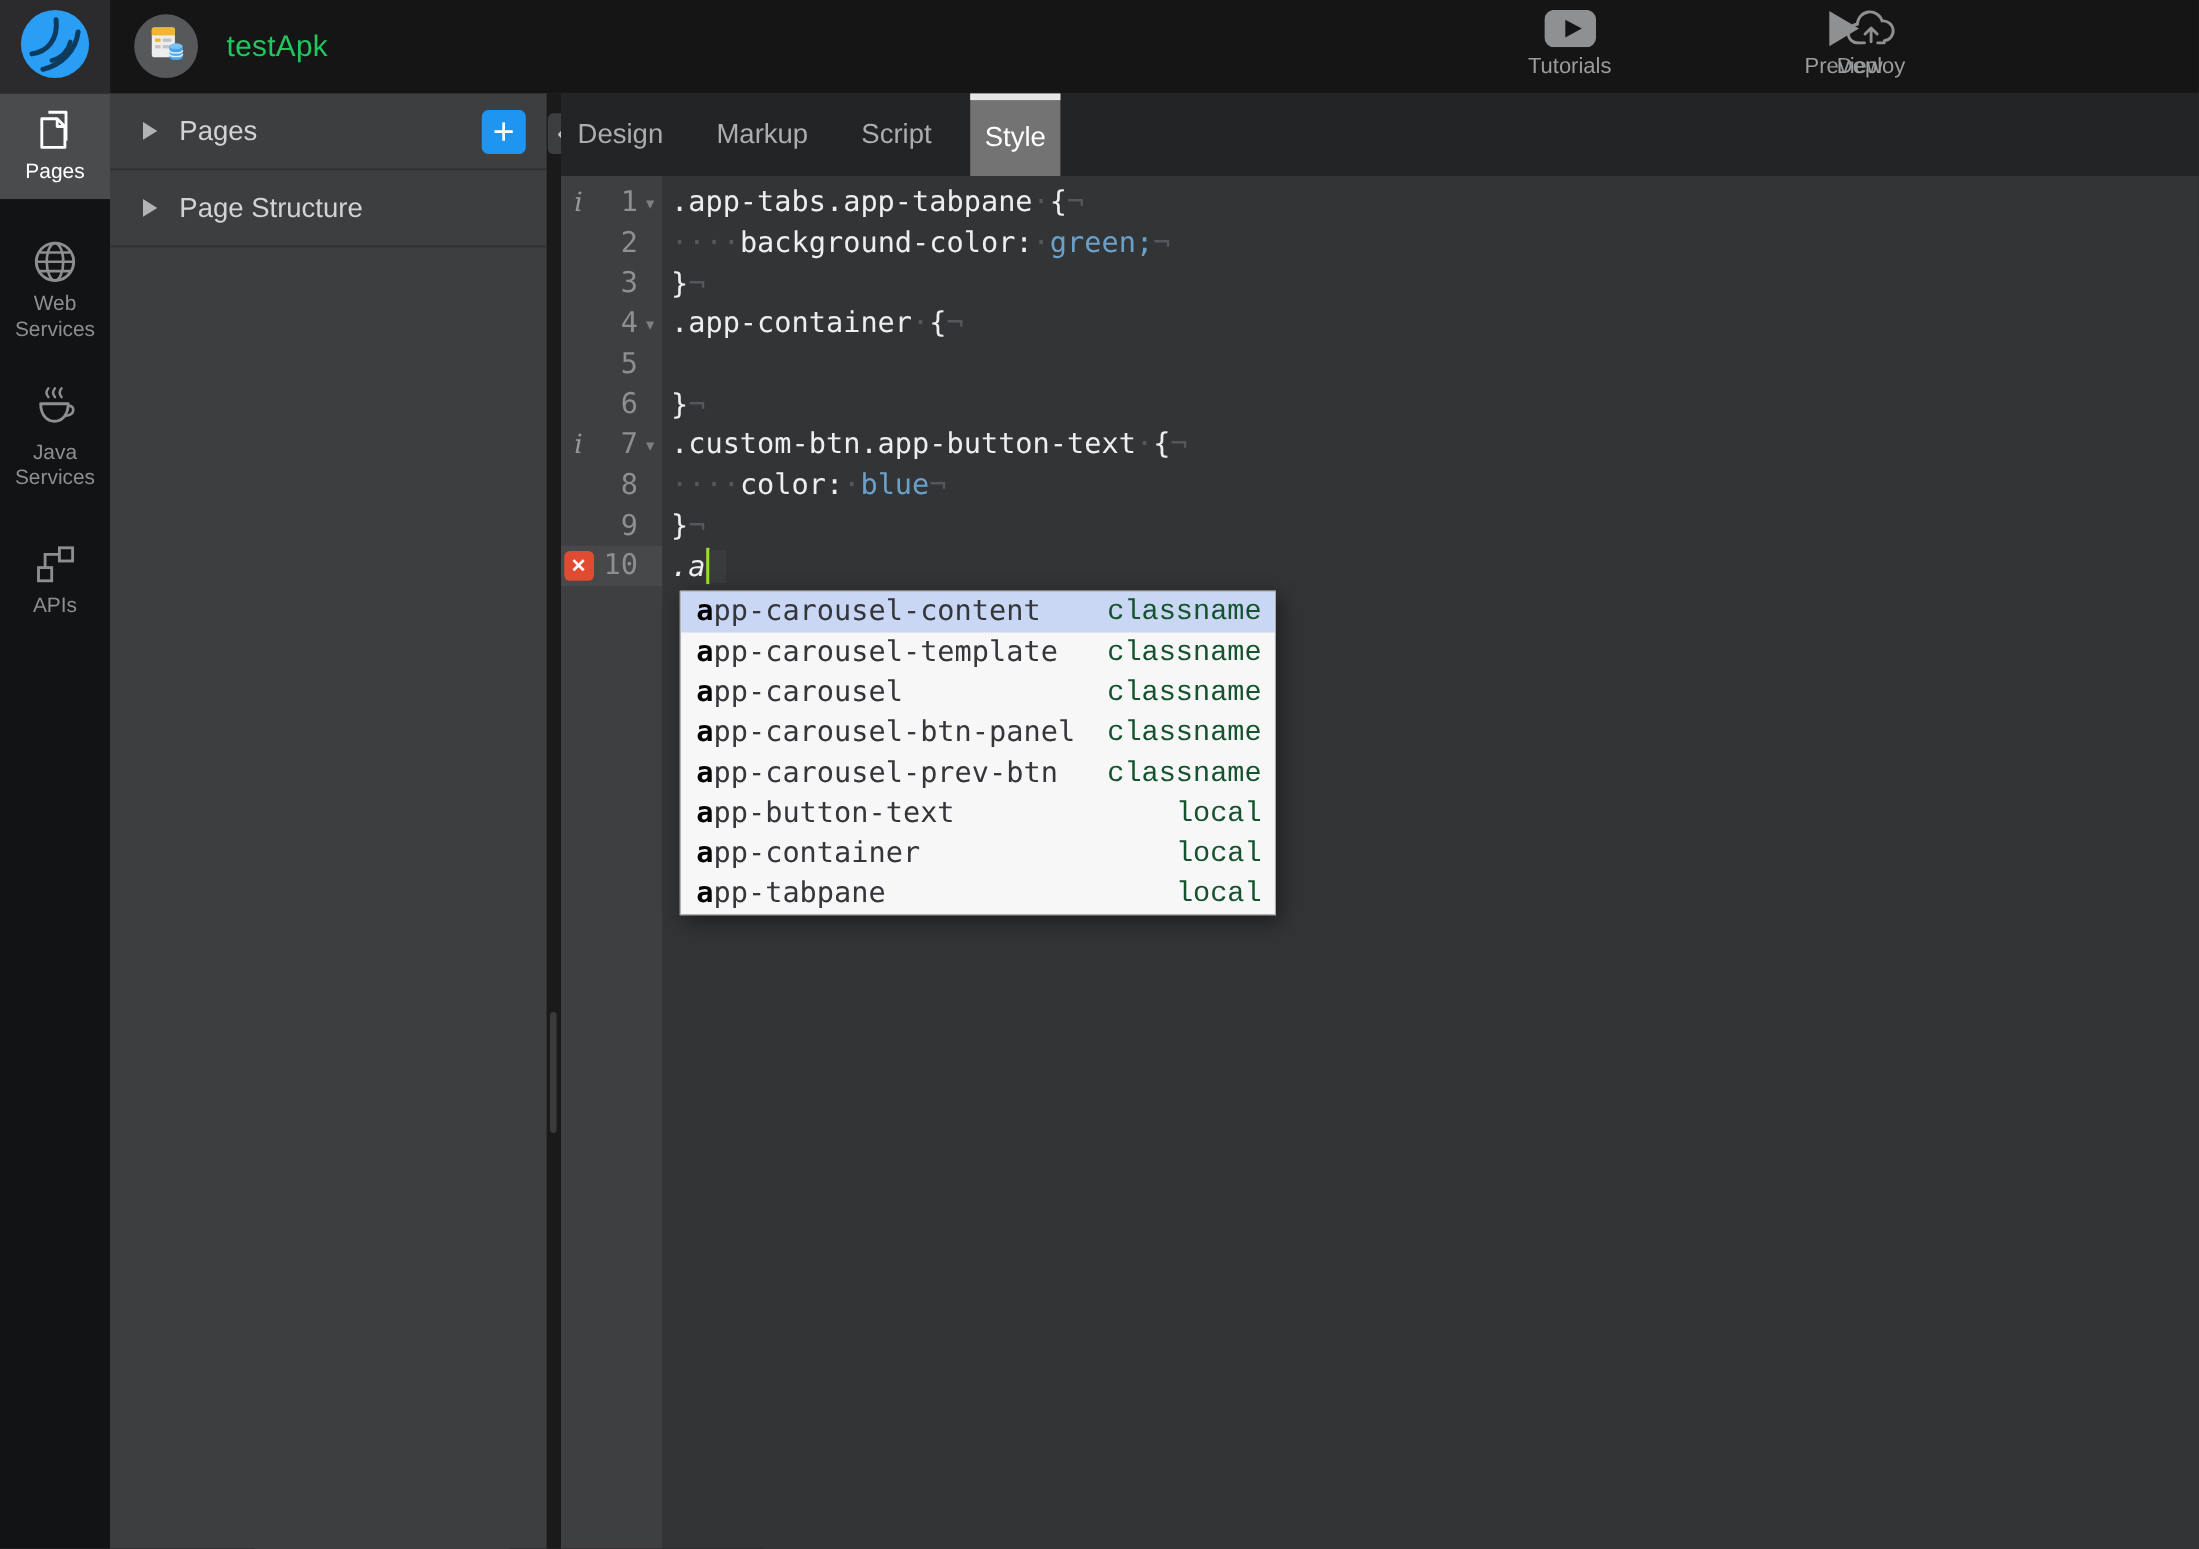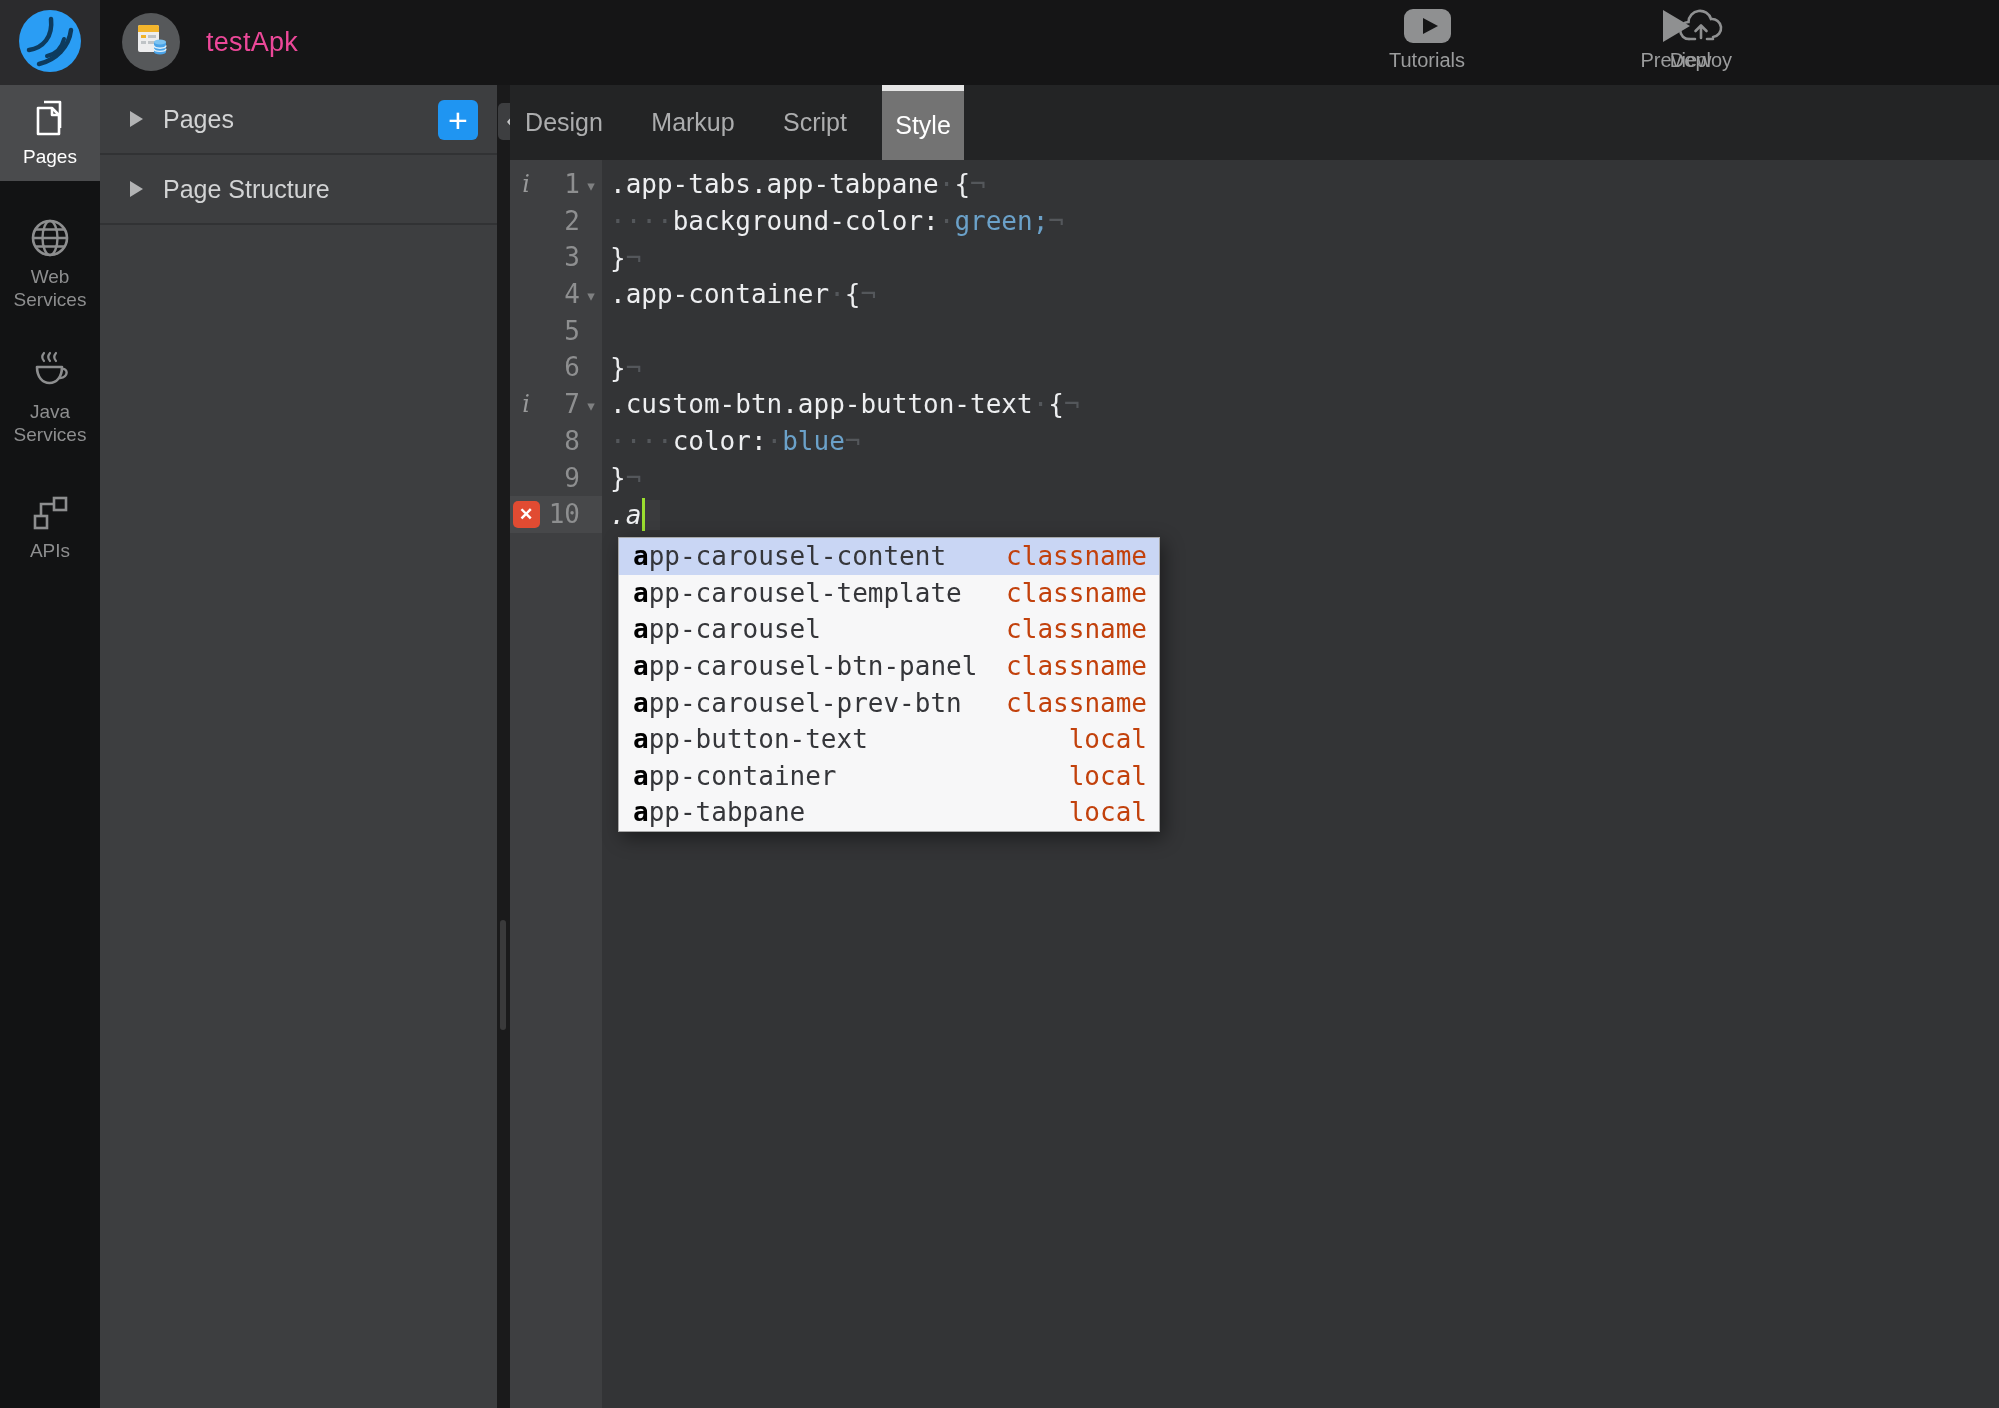--- a/index.html
+++ b/index.html
@@ -7,21 +7,21 @@
          background:#333436;font-family:"Liberation Sans",sans-serif;
          -webkit-font-smoothing:antialiased;}
 
   
   .topbar{position:absolute;left:0;top:0;width:1999px;height:85px;background:#151516;}
   .logo-tile{position:absolute;left:0;top:0;width:100px;height:85px;background:#2b2b2d;
              display:flex;align-items:center;justify-content:center;}
   .avatar{position:absolute;left:122px;top:13px;width:58px;height:58px;border-radius:50%;
           background:#56585a;display:flex;align-items:center;justify-content:center;}
   .app-title{position:absolute;left:206px;top:0;height:85px;line-height:85px;
-             color:#ec4899;font-size:27px;font-weight:500;letter-spacing:.3px;}
+             color:#22c55e;font-size:27px;font-weight:500;letter-spacing:.3px;}
   .selector{position:absolute;left:548px;top:13px;width:383px;height:58px;
             border:2px solid #4c4d4e;border-radius:8px;background:#2b2c2d;
             box-sizing:border-box;display:flex;align-items:center;}
   .sel-file{width:56px;height:100%;border-right:2px solid #4c4d4e;
             display:flex;align-items:center;justify-content:center;color:#9b9c9d;}
   .sel-name{margin-left:18px;color:#f1f2f3;font-size:26px;}
   .sel-star{color:#3da1f6;font-size:24px;margin-left:10px;transform:translateY(-8px);}
   .sel-grid{margin-left:auto;margin-right:16px;display:flex;}
   .tb-action{position:absolute;top:6px;width:100px;text-align:center;color:#9b9c9d;}
   .tb-action .tb-icon{height:40px;display:flex;align-items:center;justify-content:center;color:#8f9091;}
@@ -83,21 +83,21 @@
   .err-badge{width:27px;height:27px;border-radius:5px;background:#e14b32;color:#fff;
              font-size:17px;font-weight:bold;line-height:27px;text-align:center;}
 
   
   .ac{position:absolute;left:618px;top:537px;width:542px;background:#f7f7f8;
       border:1px solid #a8a8a8;box-shadow:4px 6px 18px rgba(0,0,0,.45);box-sizing:border-box;}
   .ac-row{height:36.6px;display:flex;align-items:center;padding:0 12px 0 14px;
           font-family:"DejaVu Sans Mono",monospace;font-size:26px;color:#35363a;}
   .ac-row.sel{background:#c9d6f4;}
   .ac-match{font-weight:bold;color:#000;}
-  .ac-type{margin-left:auto;color:#c2410c;}
+  .ac-type{margin-left:auto;color:#14532d;font-family:Liberation Mono, monospace;}
 </style>
 </head>
 <body>
 
 <div class="stage">
 
   <div class="topbar">
     <div class="logo-tile">
       <span>
         <svg width="66" height="66" viewBox="0 0 66 66">

